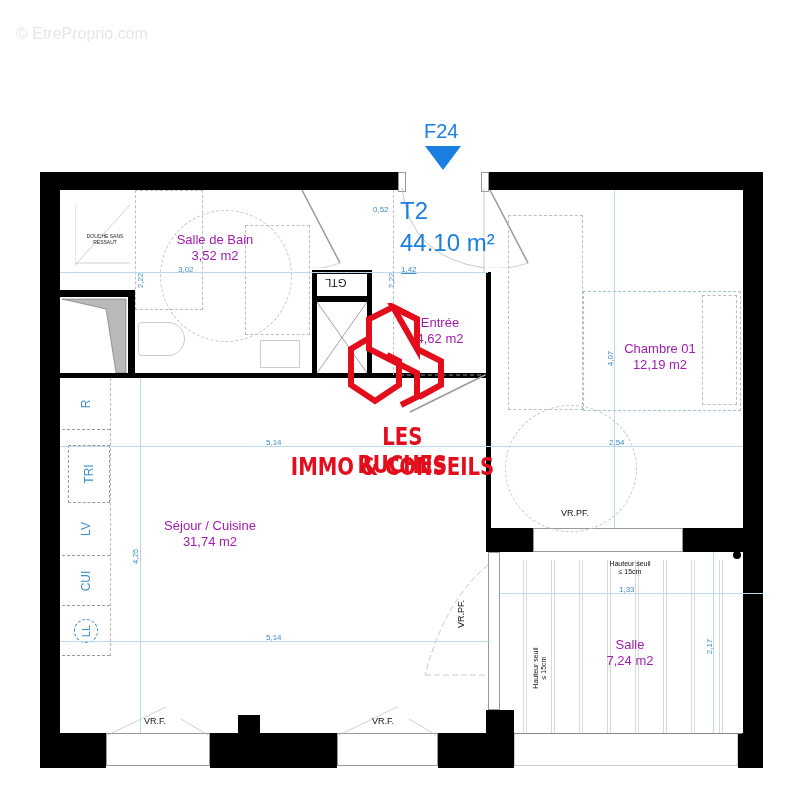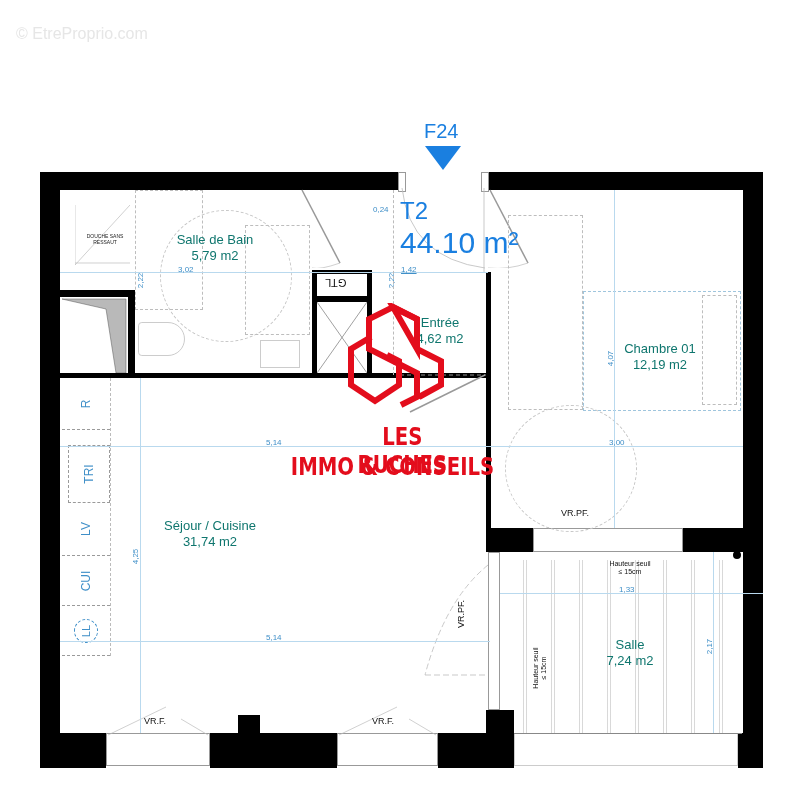--- a/index.html
+++ b/index.html
@@ -1,20 +1,20 @@
 <!DOCTYPE html>
 <html><head>
 <meta charset="utf-8">
 <style>
   html, body { margin:0; padding:0; background:#ffffff; }
   body { width:793px; height:800px; position:relative; overflow:hidden; font-family:"Liberation Sans", sans-serif; }
   .abs { position:absolute; }
   .wall { position:absolute; background:#000; }
   .thin { position:absolute; background:#000; }
-  .room-label { position:absolute; text-align:center; color:#0f766e; font-size:13px; line-height:16px; font-family:"Liberation Sans", sans-serif; }
+  .room-label { position:absolute; text-align:center; color:#a21caf; font-size:13px; line-height:16px; font-family:"Liberation Sans", sans-serif; }
   .dim { position:absolute; color:#3f8fc8; font-size:8px; font-family:"Liberation Sans", sans-serif; }
   .vdim { position:absolute; color:#3f8fc8; font-size:8px; transform:rotate(-90deg); transform-origin:center; font-family:"Liberation Sans", sans-serif; }
   .dimline-h { position:absolute; height:0; border-top:1px solid #b9d9ee; }
   .dimline-v { position:absolute; width:0; border-left:1px solid #b9d9ee; }
   .dash { position:absolute; border:1px dashed #bdbdbd; box-sizing:border-box; }
   .window { position:absolute; border:1px solid #999; box-sizing:border-box; background:#fff; }
   .kitchen-slot { position:absolute; left:62px; width:48px; color:#3f8fc8; font-size:12px; display:flex; align-items:center; justify-content:center; border-bottom:1px dashed #9a9a9a; box-sizing:border-box; }
   .kitchen-slot span { transform:rotate(-90deg); display:inline-block; }
   .watermark { position:absolute; left:16px; top:25px; color:#e6e6e6; font-size:16px; font-family:"Liberation Sans", sans-serif; }
   .logo-text { position:absolute; color:#e30d1c; font-family:"DejaVu Sans", sans-serif; font-weight:bold; text-align:center; letter-spacing:0px; transform:scaleX(0.82); transform-origin:left top; }
@@ -151,64 +151,64 @@
     <span>CUI</span>
   </div>
 <div class="kitchen-slot" style="top:606px; height:50px;">
     <span style="border:1px dashed #3f8fc8; border-radius:50%; width:22px; height:22px; line-height:22px; text-align:center; font-size:11px;">LL</span>
   </div>
 <div class="dimline-v" style="left:110px; top:378px; height:278px; border-left:1px dashed #bbb;"></div>
 
 <div class="dimline-h" style="left:60px; top:272px; width:428px;"></div>
 <div class="dim" style="left:178px; top:265px;">3,02</div>
 <div class="vdim" style="left:133px; top:276px;">2,22</div>
-<div class="dim" style="left:373px; top:205px;">0,24</div>
+<div class="dim" style="left:373px; top:205px;">0,52</div>
 <div class="vdim" style="left:384px; top:276px;">2,22</div>
 <div class="dim" style="left:401px; top:265px;text-decoration:underline;">1,42</div>
 <div class="dimline-v" style="left:393px; top:190px; height:185px; border-left:1px dashed #bbb;"></div>
 
 <div class="dimline-h" style="left:60px; top:446px; width:683px;"></div>
 <div class="dim" style="left:266px; top:438px;">5,14</div>
 <div class="dimline-h" style="left:60px; top:641px; width:430px;"></div>
 <div class="dim" style="left:266px; top:633px;">5,14</div>
 <div class="dimline-v" style="left:140px; top:378px; height:355px;"></div>
 <div class="vdim" style="left:128px; top:552px;">4,25</div>
 
 <div class="dimline-v" style="left:614px; top:190px; height:338px;"></div>
 <div class="vdim" style="left:603px; top:354px;">4,07</div>
-<div class="dim" style="left:609px; top:438px;">3,00</div>
+<div class="dim" style="left:609px; top:438px;">2,54</div>
 
 <div class="dimline-h" style="left:500px; top:593px; width:263px;"></div>
 <div class="dim" style="left:619px; top:585px;">1,33</div>
 <div class="dimline-v" style="left:713px; top:552px; height:181px;"></div>
 <div class="vdim" style="left:702px; top:642px;">2,17</div>
 
 <div class="room-label" style="left:160px; top:232px; width:110px;">
   <div>Salle de Bain</div>
-  <div>5,79 m2</div>
+  <div>3,52 m2</div>
 </div>
 <div class="room-label" style="left:405px; top:315px; width:70px;">
   <div>Entrée</div>
   <div>4,62 m2</div>
 </div>
 <div class="room-label" style="left:610px; top:341px; width:100px;">
   <div>Chambre 01</div>
   <div>12,19 m2</div>
 </div>
 <div class="room-label" style="left:150px; top:518px; width:120px;">
   <div>Séjour / Cuisine</div>
   <div>31,74 m2</div>
 </div>
 <div class="room-label" style="left:590px; top:637px; width:80px;">
   <div>Salle</div>
   <div>7,24 m2</div>
 </div>
 
 <div class="abs" style="left:400px; top:198px; color:#1a7fe0; font-size:24px; line-height:26px;">T2</div>
-<div class="abs" style="left:400px; top:230px; color:#1a7fe0; font-size:30px; line-height:26px;">44.10 m²</div>
+<div class="abs" style="left:400px; top:230px; color:#1a7fe0; font-size:24px; line-height:26px;">44.10 m²</div>
 
 <div class="abs" style="left:561px; top:508px; font-size:9px; color:#111;">VR.PF.</div>
 <div class="abs" style="left:456px; top:628px; font-size:9px; color:#111; transform:rotate(-90deg); transform-origin:left top;">VR.PF.</div>
 <div class="abs" style="left:144px; top:716px; font-size:9px; color:#111;">VR.F.</div>
 <div class="abs" style="left:372px; top:716px; font-size:9px; color:#111;">VR.F.</div>
 <div class="abs" style="left:580px; top:560px; width:100px; text-align:center; font-size:7px; color:#111; line-height:8px;">
   <div>Hauteur seuil</div>
   <div>≤ 15cm</div>
 </div>
 <div class="abs" style="left:500px; top:660px; width:80px; text-align:center; font-size:7px; color:#111; line-height:8px; transform:rotate(-90deg); transform-origin:center;">

